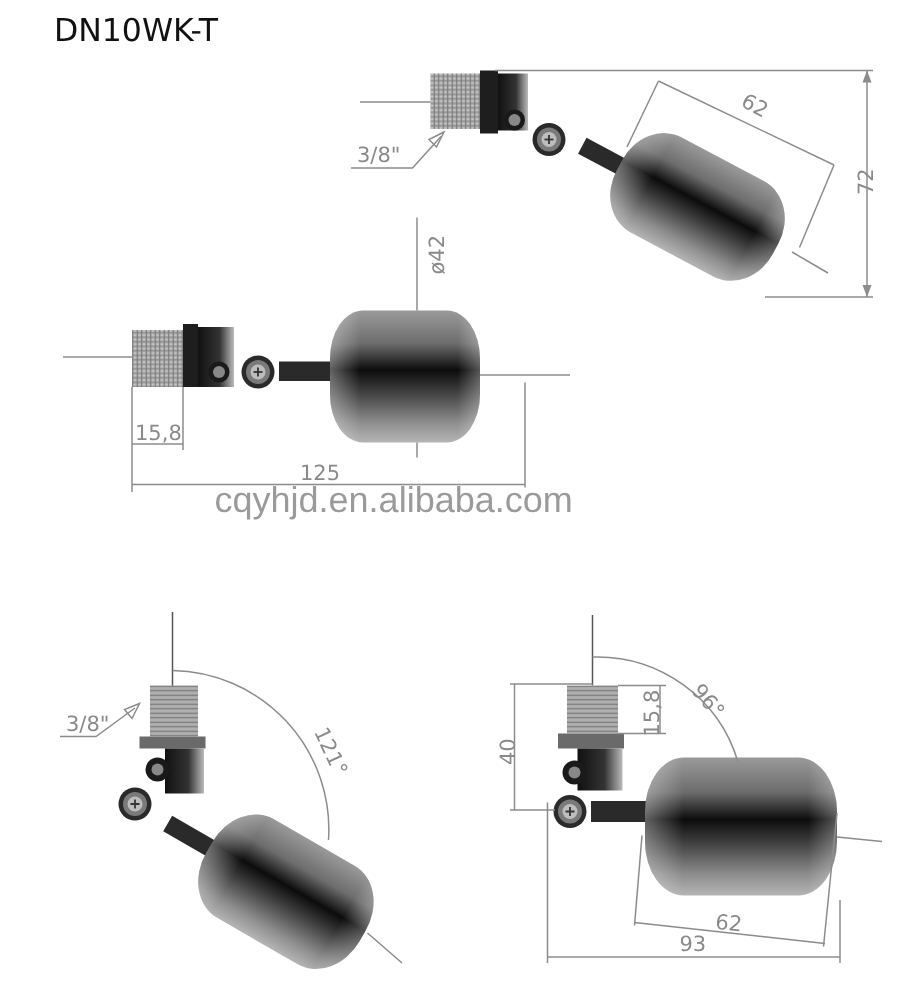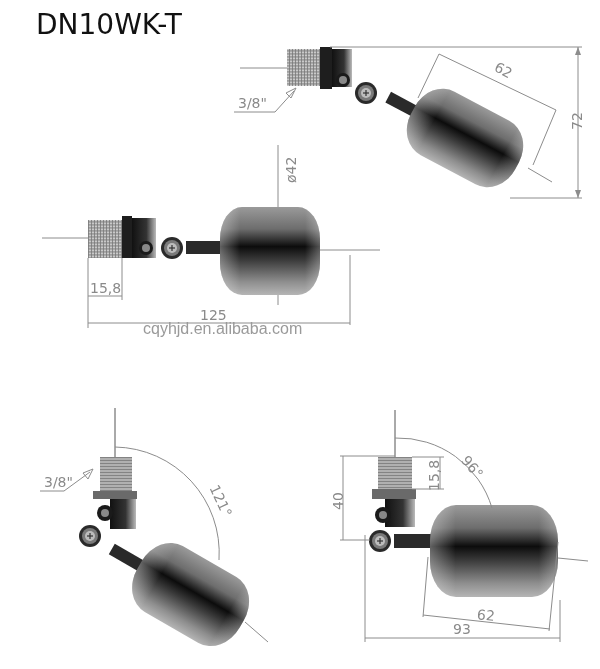--- a/index.html
+++ b/index.html
@@ -1,18 +1,18 @@
 <!DOCTYPE html>
 <html><head>
 <meta charset="utf-8">
 <style>
   html, body { margin:0; padding:0; background:#ffffff; }
   body { width:600px; height:669px; position:relative; overflow:hidden; font-family:"Liberation Sans", sans-serif; }
-  .title { position:absolute; left:36px; top:8px; font-size:28px; color:#111; font-family:"DejaVu Sans", sans-serif; letter-spacing:0px; }
-  .watermark { position:absolute; left:143px; top:320px; font-size:16px; color:#9a9a9a; font-family:"Liberation Sans", sans-serif; }
+  .title { position:absolute; left:36px; top:8px; font-size:21px; color:#111; font-family:"DejaVu Sans", sans-serif; letter-spacing:0px; }
+  .watermark { position:absolute; left:143px; top:320px; font-size:24px; color:#9a9a9a; font-family:"Liberation Sans", sans-serif; }
   svg { position:absolute; left:0; top:0; }
   .dim { font-family:"DejaVu Sans", sans-serif; font-size:14px; fill:#8a8a8a; }
   .ln { stroke:#8c8c8c; stroke-width:1; fill:none; }
   .ln-dark { stroke:#555; stroke-width:1; fill:none; }
 </style>
 </head>
 <body>
 
 <div class="title">DN10WK-T</div>
 

